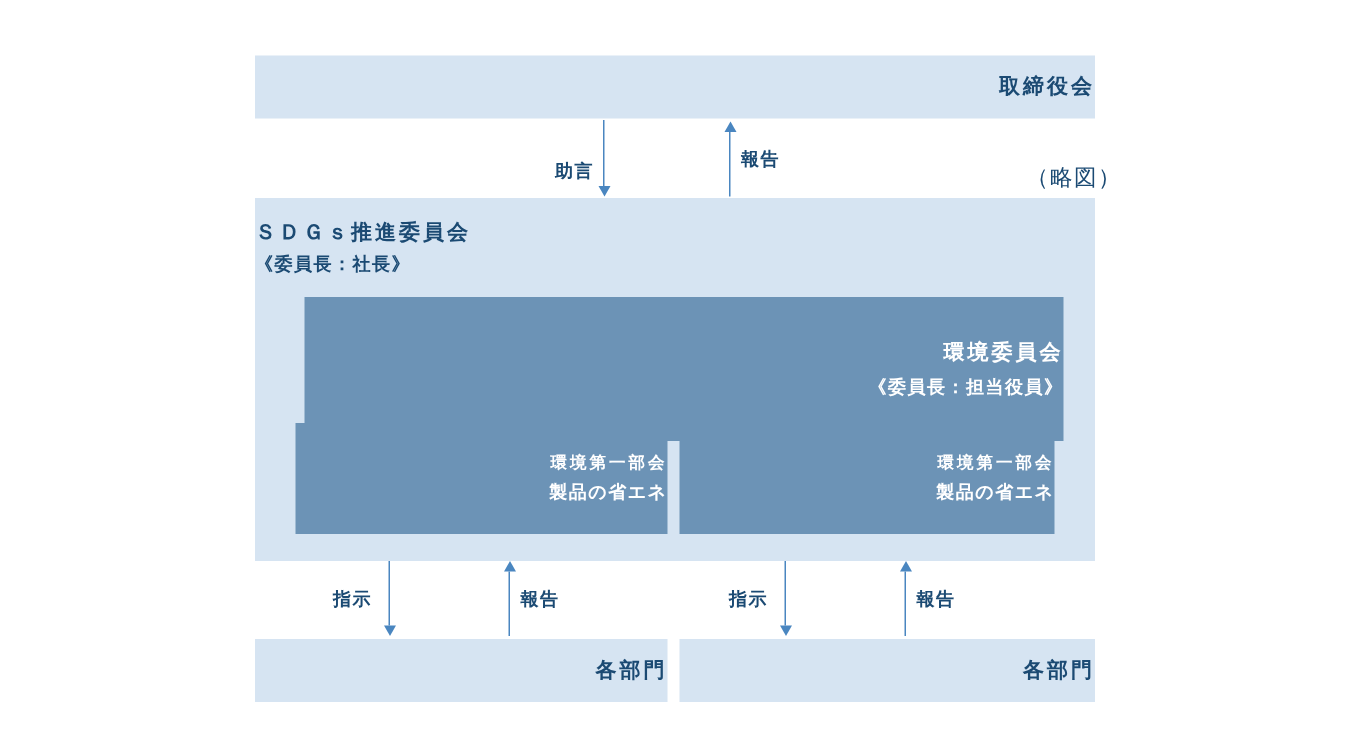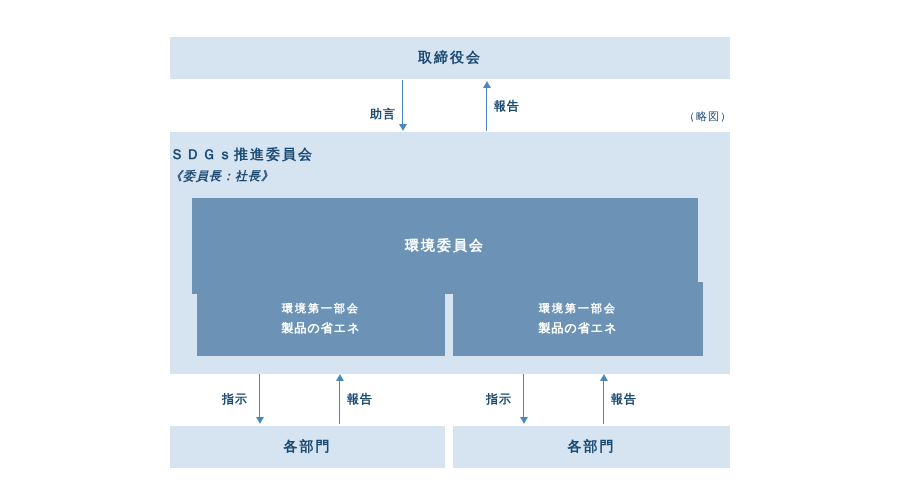--- a/index.html
+++ b/index.html
@@ -8,21 +8,21 @@
     background: var(--color-background, #ffffff);
     font-family: "Liberation Sans", sans-serif;
     position: relative;
     overflow: hidden;
   }
   .canvas { position: absolute; left: 0; top: 0; width: 900px; height: 500px; }
 
   .box {
     position: absolute;
     display: flex; flex-direction: column;
-    align-items: center; justify-content: center;
+    align-items: flex-end; justify-content: center;
     box-sizing: border-box;
   }
   .light { background: var(--color-panel_light, #d6e4f2); }
   .dark  { background: var(--color-box_dark, #6c93b6); }
   .navy  { color: var(--color-text_navy, #1b4a73); }
   .white { color: var(--color-text_white, #ffffff); }
 
   .t14 { font-size: 14px; font-weight: bold; letter-spacing: 2px; }
   .t13 { font-size: 11px; font-weight: bold; letter-spacing: 2px; }
   .t12 { font-size: 12px; font-weight: bold; letter-spacing: 1px; }
@@ -31,21 +31,21 @@
 
   .flow-label {
     position: absolute;
     font-size: 12px; font-weight: bold; letter-spacing: 1px;
     color: var(--color-text_navy, #1b4a73);
   }
   .flow-label.ra { text-align: right; }
 
   .note-text {
     position: absolute;
-    font-size: 11px; letter-spacing: 1px;
+    font-size: 15px; letter-spacing: 1px;
     color: var(--color-text_navy, #1b4a73);
   }
 
   .arrow {
     position: absolute; width: 1px;
     background: var(--color-arrow_blue, #4a86c0);
   }
   .arrow::after {
     content: ""; position: absolute; left: -3px;
     border-left: 4px solid transparent;
@@ -69,24 +69,25 @@
   <div class="arrow down" style="left:402px; top:80px; height:44px;"></div>
   <div class="arrow up" style="left:486px; top:88px; height:43px;"></div>
   <div class="flow-label ra" style="left:352px; top:82px; width:44px;margin-top:24px;">助言</div>
   <div class="flow-label" style="left:494px; top:98px;">報告</div>
 
   <div class="note-text" style="left:684px; top:109px;">（略図）</div>
 
   <div class="box light" style="left:170px; top:132px; width:560px; height:242px; justify-content:flex-start;"></div>
 
   <div class="abs-text t14 navy" style="left:170px; top:146px; width:560px;">ＳＤＧｓ推進委員会</div>
-  <div class="abs-text t12 navy" style="left:170px; top:168px; width:484px;font-style:italic;">《委員長：社長》</div>
+  <div class="abs-text t12 navy" style="left:170px; top:168px; width:484px;">《委員長：社長》</div>
 
-  <div class="box dark" style="left:192px; top:198px; width:506px; height:96px;">
+  <div class="box dark" style="left:203px; top:198px; width:506px; height:96px;">
     <div class="t14 white">環境委員会</div>
+    <div class="t12 white gap6">《委員長：担当役員》</div>
   </div>
 
   <div class="box dark" style="left:197px; top:282px; width:248px; height:74px;">
     <div class="t13 white">環境第一部会</div>
     <div class="t12 white gap4">製品の省エネ</div>
   </div>
   <div class="box dark" style="left:453px; top:282px; width:250px; height:74px;">
     <div class="t13 white">環境第一部会</div>
     <div class="t12 white gap4">製品の省エネ</div>
   </div>

